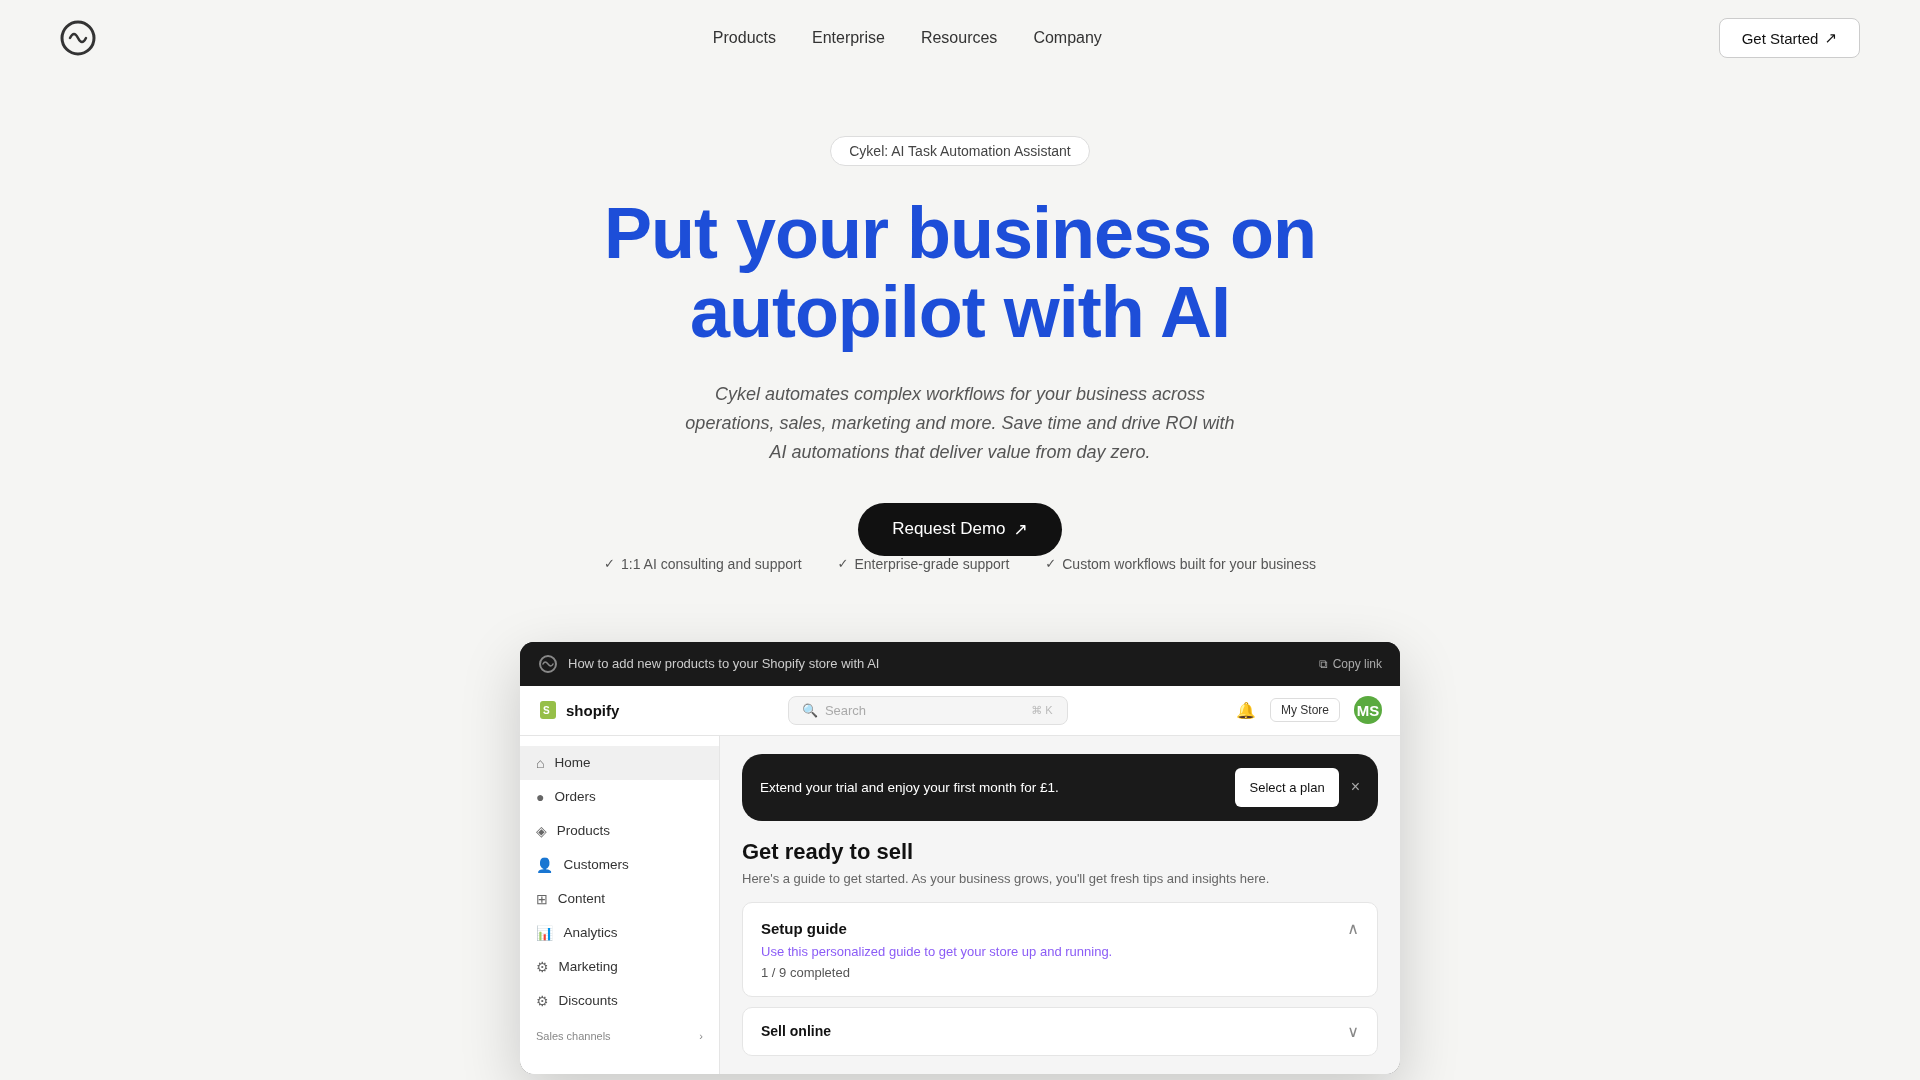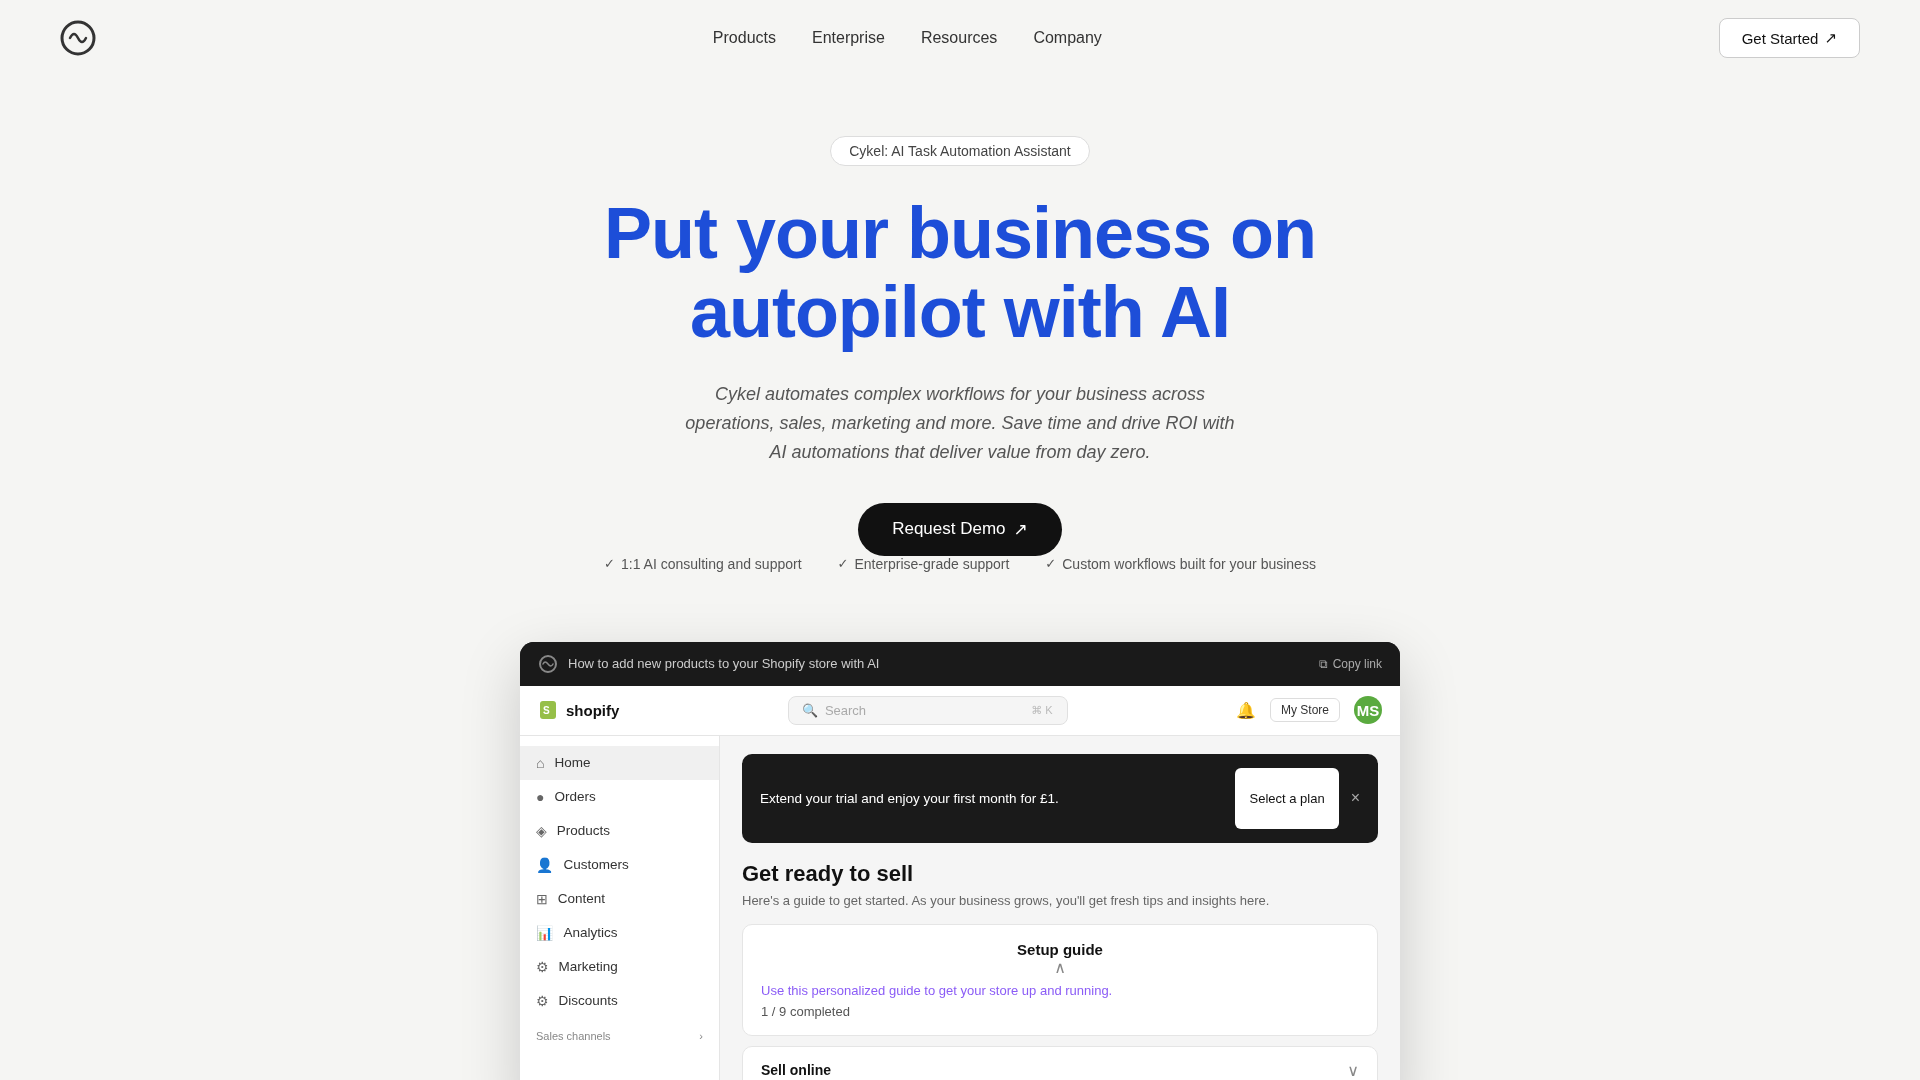--- a/index.html
+++ b/index.html
@@ -263,41 +263,41 @@
 
     
     .shopify-main {
       flex: 1;
       padding: 18px 22px;
       background: #f5f5f5;
     }
     .trial-banner {
       background: #1a1a1a;
       color: #fff;
-      border-radius: 10px;
+      border-radius: 20px;
       padding: 14px 18px;
       display: flex;
       align-items: center;
       justify-content: space-between;
       margin-bottom: 18px;
     }
     .trial-banner-text {
       font-size: 13.5px;
     }
     .trial-banner-right {
       display: flex;
       align-items: center;
       gap: 12px;
     }
     .select-plan-btn {
       background: #fff;
       color: #111;
       border: none;
       border-radius: 6px;
-      padding: 23px 14px;
+      padding: 12px 14px;
       font-size: 13px;
       font-weight: 500;
       cursor: pointer;
     }
     .close-btn {
       background: transparent;
       border: none;
       color: #aaa;
       font-size: 16px;
       cursor: pointer;
@@ -319,21 +319,20 @@
       background: #fff;
       border-radius: 10px;
       border: 1px solid #e5e5e5;
       padding: 16px 18px;
       margin-bottom: 10px;
     }
     .setup-guide-header {
       display: flex;
       align-items: center;
       justify-content: space-between;
-      flex-direction: column;
     }
     .setup-guide-title {
       font-size: 15px;
       font-weight: 600;
       color: #111;
     }
     .setup-guide-desc {
       font-size: 13px;
       color: #8b5cf6;
       margin-top: 6px;

